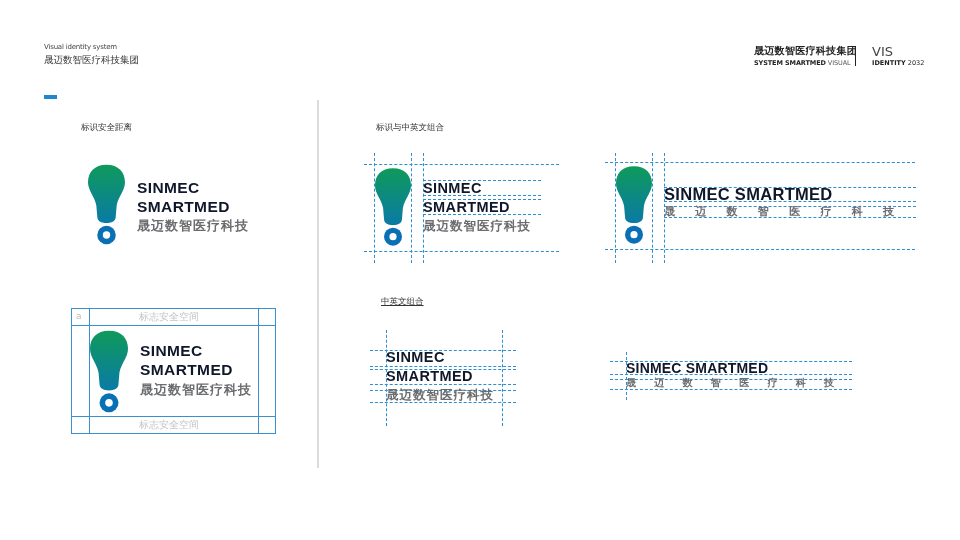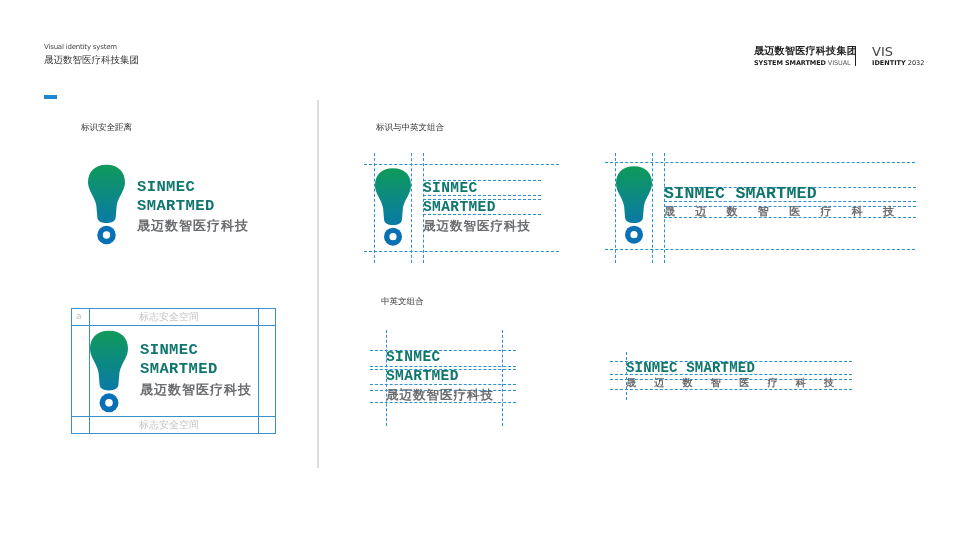--- a/index.html
+++ b/index.html
@@ -20,21 +20,21 @@
     .hdr-vis { left: 872px; top: 44px; font-size: 13px; color: #444; }
     .hdr-date { left: 872px; top: 59px; font-size: 6.5px; color: #222; }
     .hdr-date b { font-weight: bold; }
 
     .vdivider { left: 317px; top: 100px; width: 2px; height: 368px; background: #dcdcdc; }
 
     .section-label { font-size: 8.5px; color: #333; }
 
     
     .mark { position: absolute; }
-    .wordmark { position: absolute; font-family: Liberation Mono, monospace; font-weight: bold; color: #0f766e; line-height: 1; letter-spacing: 0.4px; }
+    .wordmark { position: absolute; font-family: Liberation Sans, sans-serif; font-weight: bold; color: #0f172a; line-height: 1; letter-spacing: 0.4px; }
     .cnmark { position: absolute; font-family: "DejaVu Sans", sans-serif; font-weight: bold; color: #6b6c6f; line-height: 1; }
 
     .guide-h { position: absolute; height: 0; border-top: 1px dashed #2b8fd1; }
     .guide-v { position: absolute; width: 0; border-left: 1px dashed #2b8fd1; }
 
     .box-line-h { position: absolute; height: 0; border-top: 1.5px solid #3a8fcf; }
     .box-line-v { position: absolute; width: 0; border-left: 1.5px solid #3a8fcf; }
     .safe-text { position: absolute; font-size: 10px; color: #c4c4c4; }
     .a-label { position: absolute; font-size: 9px; color: #bbb; }
   </style>
@@ -141,21 +141,21 @@
     <span>迈</span>
     <span>数</span>
     <span>智</span>
     <span>医</span>
     <span>疗</span>
     <span>科</span>
     <span>技</span>
   </div>
 </div>
 
-<div class="abs section-label" style="left:381px; top:296px;">中英文组合</div>
+<div class="abs section-label" style="left:381px; top:296px;text-decoration:underline;">中英文组合</div>
 
 <div>
   <div class="guide-v" style="left:386px; top:330px; height:96px;"></div>
   <div class="guide-v" style="left:502px; top:330px; height:96px;"></div>
   <div class="guide-h" style="left:370px; top:350px; width:146px;"></div>
   <div class="guide-h" style="left:370px; top:366px; width:146px;"></div>
   <div class="guide-h" style="left:370px; top:369px; width:146px;"></div>
   <div class="guide-h" style="left:370px; top:384px; width:146px;"></div>
   <div class="guide-h" style="left:370px; top:390px; width:146px;"></div>
   <div class="guide-h" style="left:370px; top:402px; width:146px;"></div>

